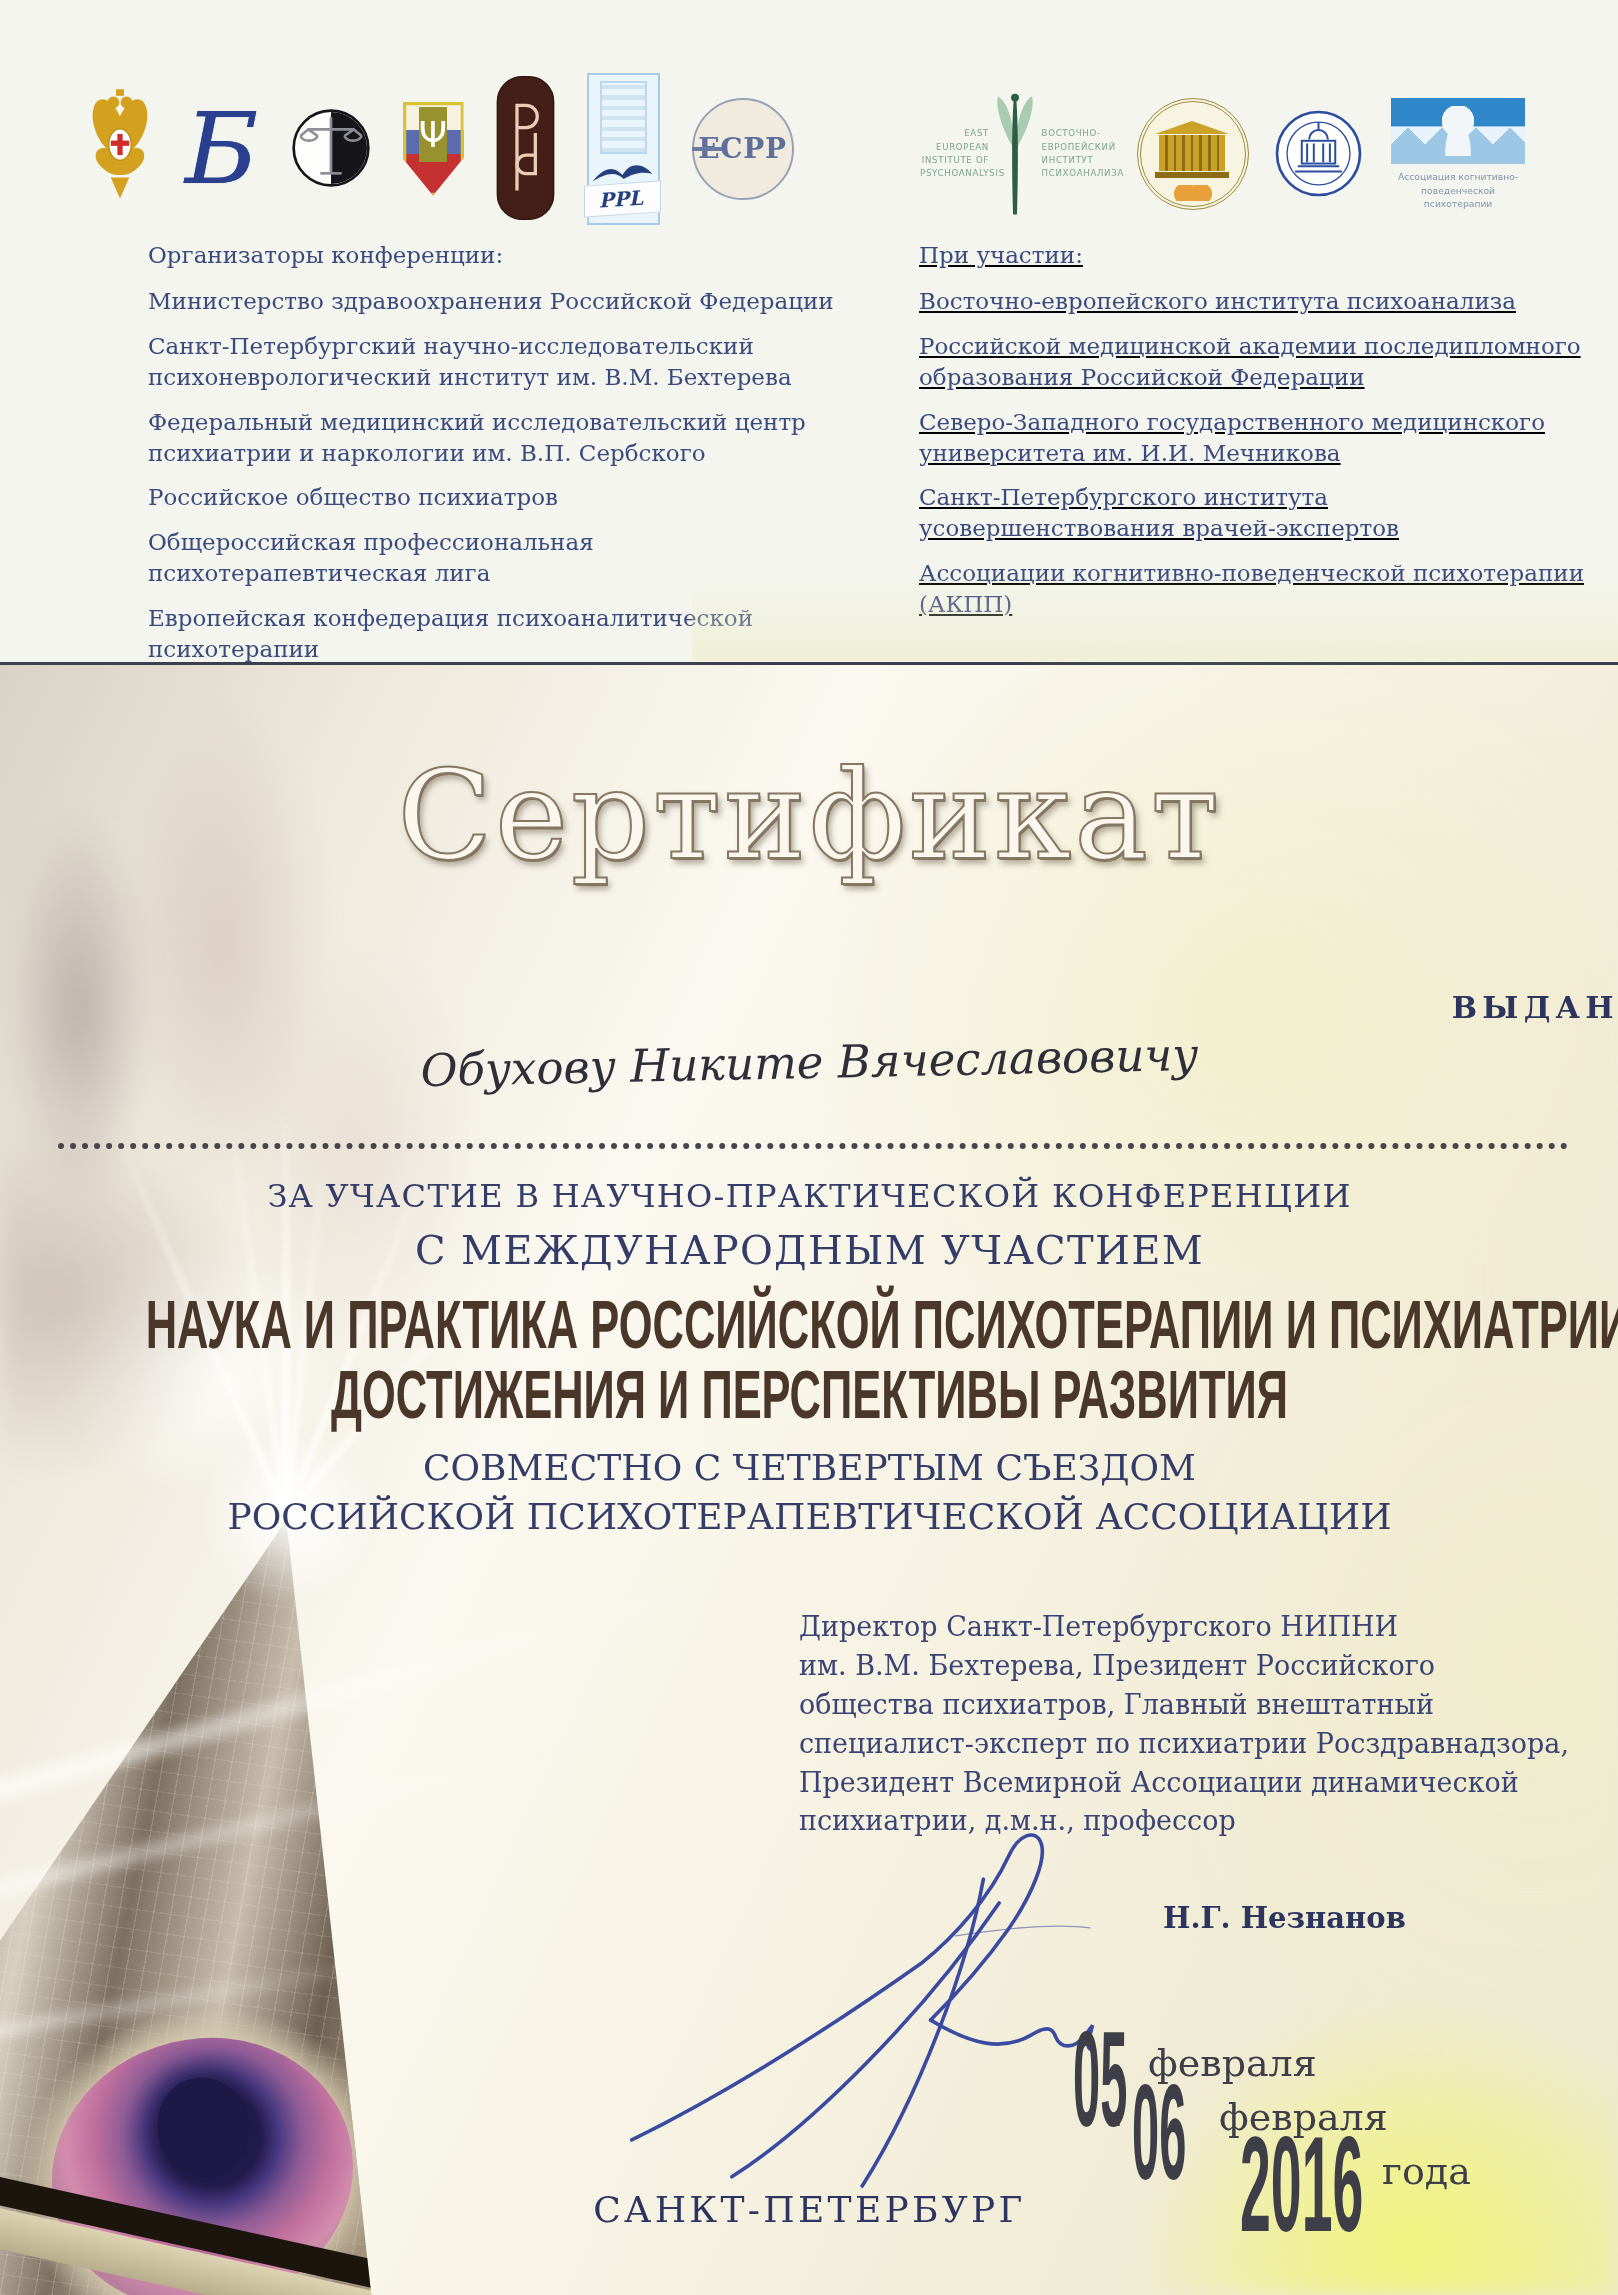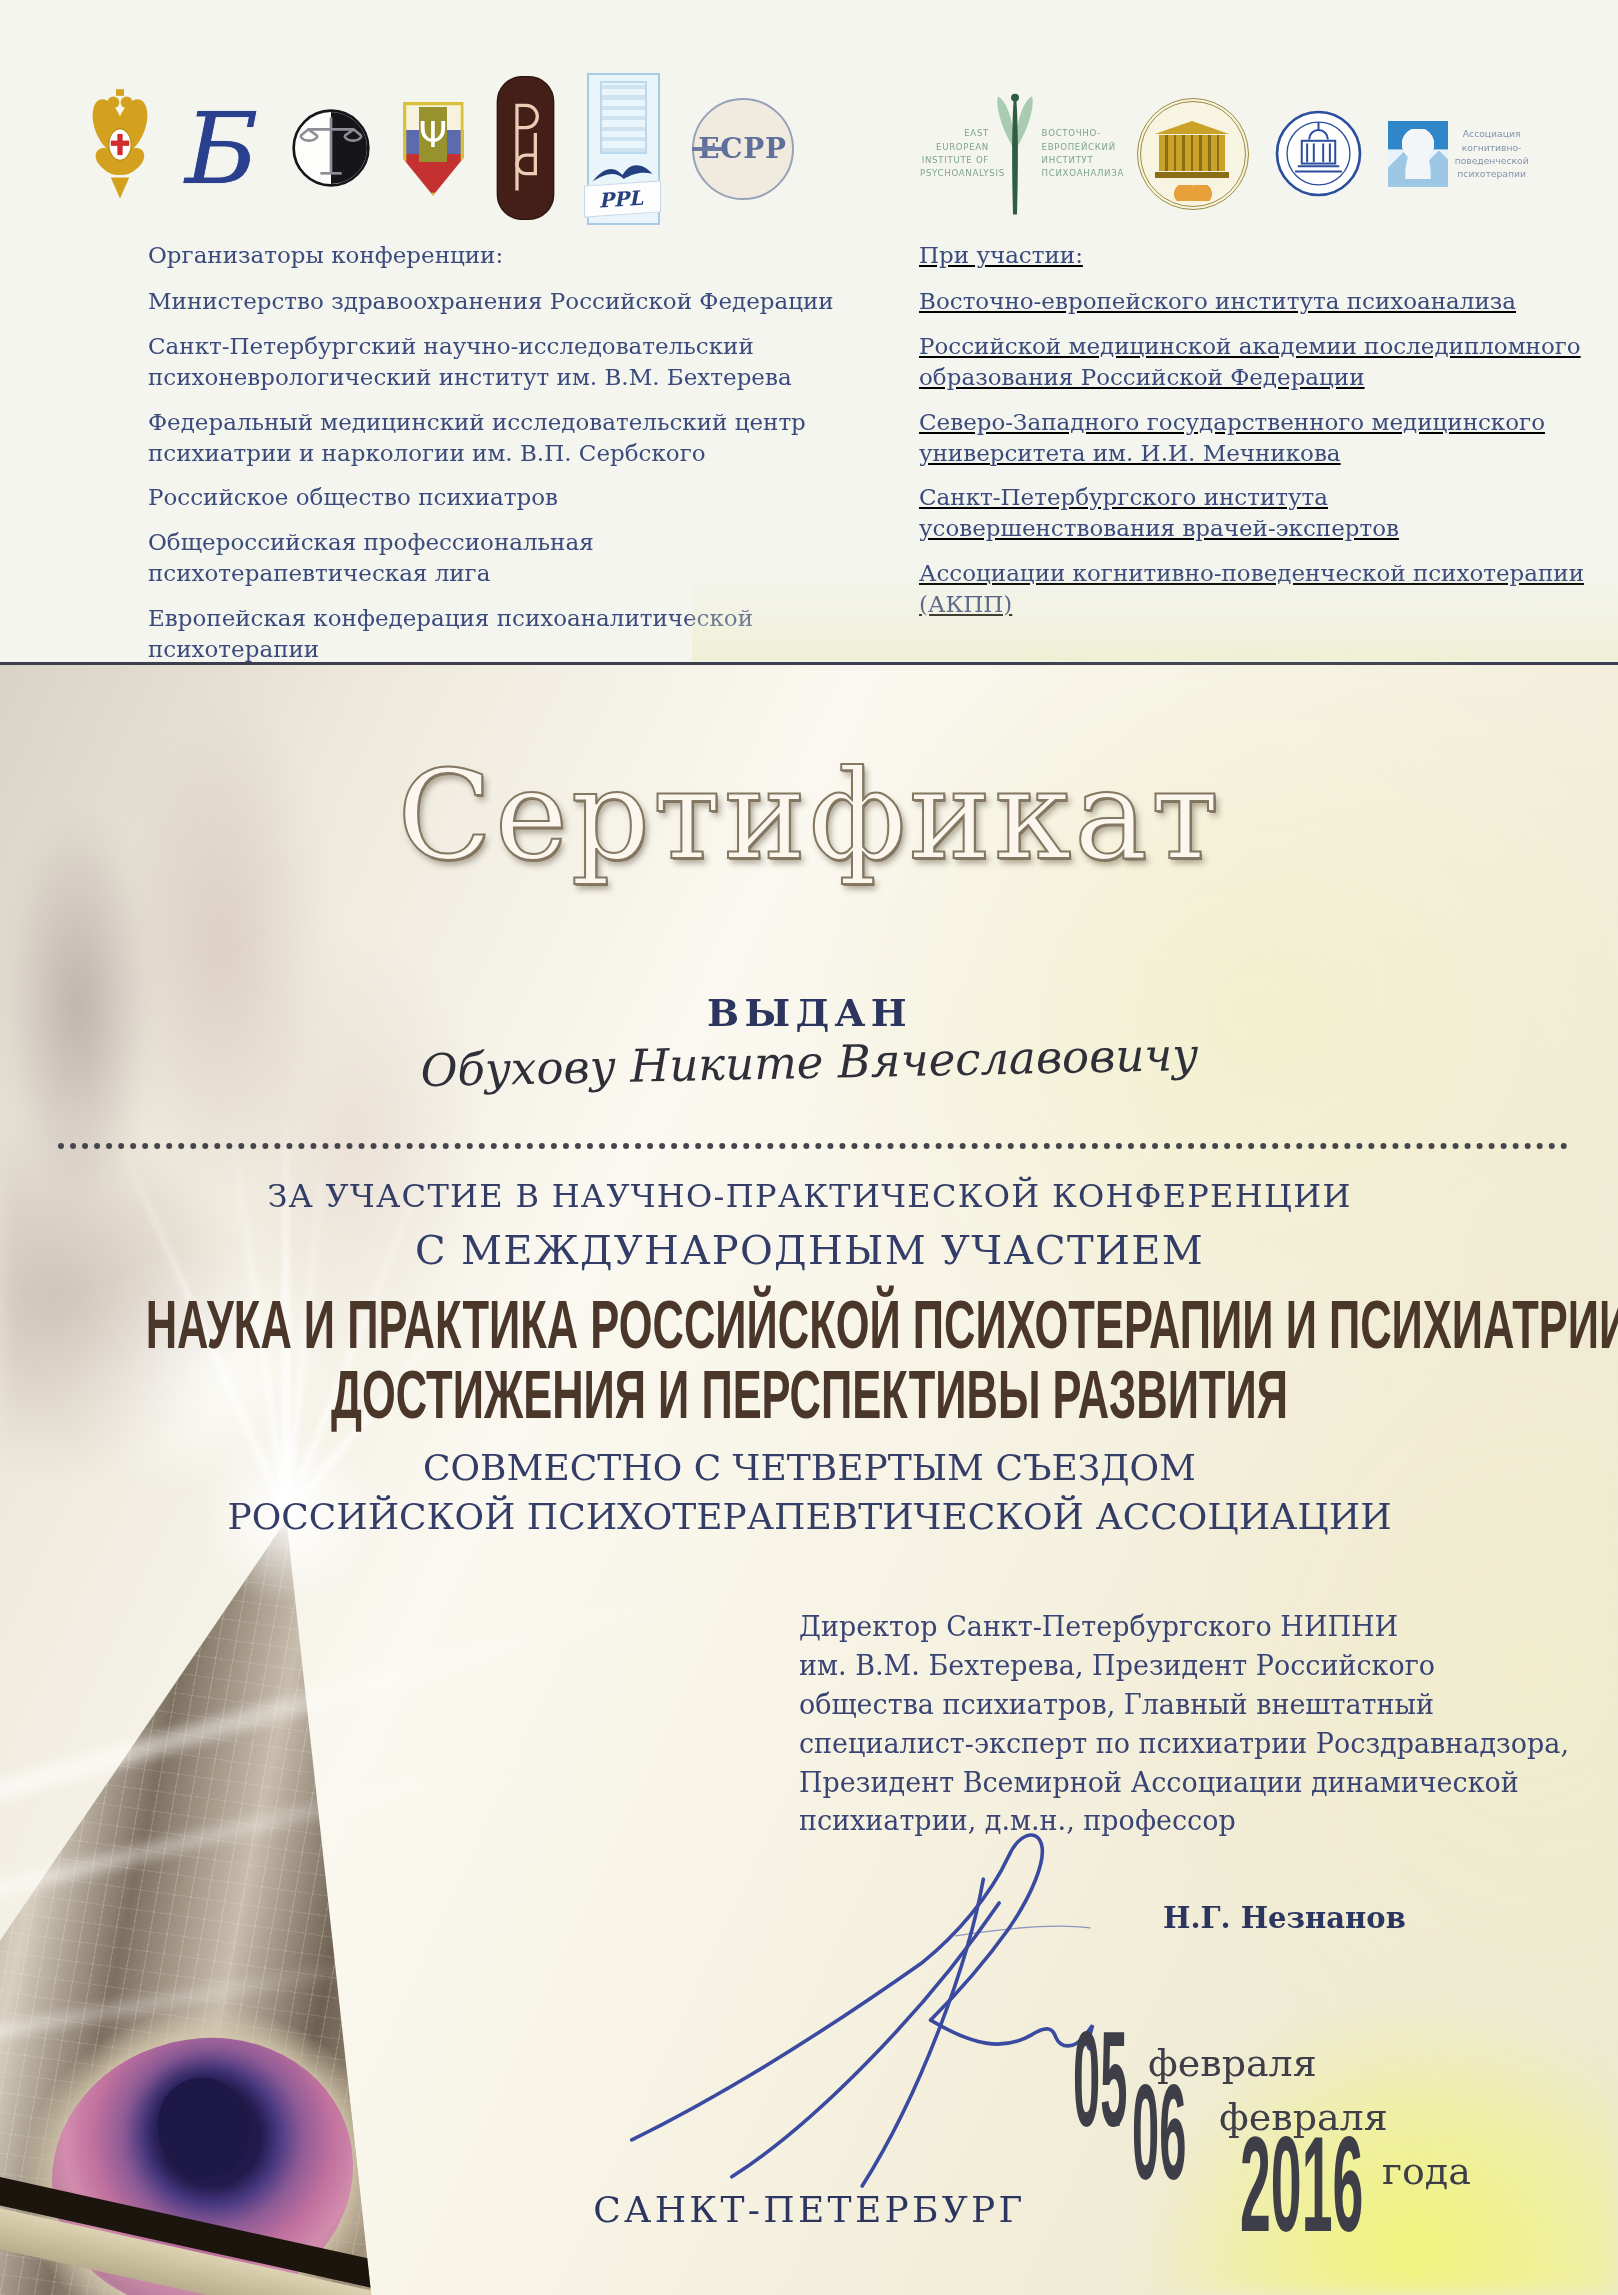--- a/index.html
+++ b/index.html
@@ -37,21 +37,21 @@
   .rmapo { width:104px; height:104px; border-radius:50%; border:4px double #9c8a3c; background:#f8f4e2; position:relative; }
   .rmapo-building { position:absolute; left:18.4px; top:33px; width:66px; height:36px;
     background:repeating-linear-gradient(90deg,#c9a227 0 6px,#8a6d14 6px 8.6px); }
   .rmapo-building::before { content:""; position:absolute; left:-4px; top:-14.5px;
     border-left:37px solid transparent; border-right:37px solid transparent; border-bottom:13px solid #c9a227; }
   .rmapo-building::after { content:""; position:absolute; left:-4px; bottom:-6.6px; width:74px; height:5.3px; background:#8a6d14; }
   .rmapo-ribbon { position:absolute; left:33px; bottom:5.3px; width:38px; height:16px;
     background:radial-gradient(circle at 28% 55%, #e8a03a 36%, transparent 38%),
                radial-gradient(circle at 72% 55%, #e8a03a 36%, transparent 38%),
                radial-gradient(circle at 50% 40%, #f0b050 40%, transparent 42%); }
-  .akpp { width:141px; display:flex; flex-direction:row; align-items:center; gap:6.6px; }
+  .akpp { width:141px; display:flex; flex-direction:column; align-items:center; gap:6.6px; }
   .akpp-banner { width:134px; height:66px; position:relative; overflow:hidden;
     background:linear-gradient(180deg,#2f86c8 0 42%, #9cc8e6 42% 100%); }
   .akpp-zigzag { position:absolute; left:0; bottom:0; width:100%; height:37px;
     background-image:linear-gradient(135deg,#e8f2fa 25%,transparent 25%),linear-gradient(225deg,#e8f2fa 25%,transparent 25%);
     background-size:34px 37px; }
   .akpp-head { position:absolute; left:50%; top:8px; width:38px; height:50px; transform:translateX(-50%);
     background:radial-gradient(circle at 50% 30%, #f2f6f8 16px, transparent 16.5px),
                radial-gradient(ellipse at 50% 95%, #f2f6f8 45%, transparent 50%); }
   .akpp-caption { font-family:"DejaVu Sans",sans-serif; font-size:9.2px; line-height:1.45;
     color:#8494ac; text-align:center; width:134px; }
@@ -109,21 +109,21 @@
     background:radial-gradient(circle, rgba(255,255,255,.95), rgba(255,255,255,0) 70%); filter:blur(4px); }
   .streak { position:absolute; background:linear-gradient(90deg, rgba(255,255,255,.9), rgba(255,255,255,0)); filter:blur(6px); }
   .streak.s1 { left:-40px; top:1018px; width:758px; height:20px; transform:rotate(-16deg); opacity:.75; }
   .streak.s2 { left:-40px; top:1150px; width:606px;  height:16px; transform:rotate(-14deg); opacity:.6; }
   .streak.s3 { left:-26px; top:1324px; width:448px;  height:13px; transform:rotate(-10deg); opacity:.5; }
   
   .centered { position:absolute; left:0; right:0; text-align:center; }
   .title-cert { top:743px; font-size:124px; letter-spacing:2.6px; color:#fbf7ee;
     -webkit-text-stroke:2px #857862;
     text-shadow:3.3px 4.6px 6.6px rgba(90,75,55,.5), 1.3px 2px 0 #9a8d78; }
-  .vydan { top:990px; font-size:38px; letter-spacing:5.3px; font-weight:600; color:#2c355e; }
+  .vydan { top:990px; font-size:30px; letter-spacing:5.3px; font-weight:600; color:#2c355e;text-align:right; }
   .recipient { top:1036px; font-size:45px; font-style:italic; color:#2e2f39; transform:rotate(-1.2deg); }
   .dotline { position:absolute; left:58px; right:51px; top:1143px; border-bottom:6px dotted #45454d; }
   .part1 { top:1177px; font-size:32px; letter-spacing:1.3px; color:#333d68; }
   .part2 { top:1227px; font-size:40px; letter-spacing:1.3px; color:#333d68; }
   .conf  { font-family:"Liberation Sans",sans-serif; font-weight:700; color:#4a372a;
     font-size:53px; transform:scale(0.82,1.28); transform-origin:center top; white-space:nowrap; }
   .conf1 { top:1285px; } .conf2 { top:1355px; }
   .joint1 { top:1447px; font-size:36px; color:#333d68; }
   .joint2 { top:1496px; font-size:36px; color:#333d68; }
   .director { position:absolute; left:799px; top:1608px; width:784px; font-size:27px;

